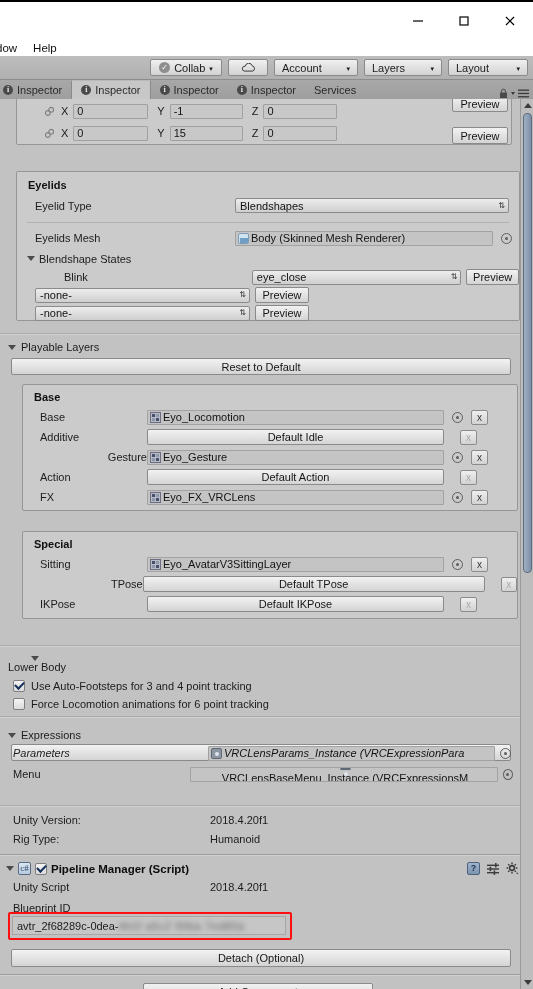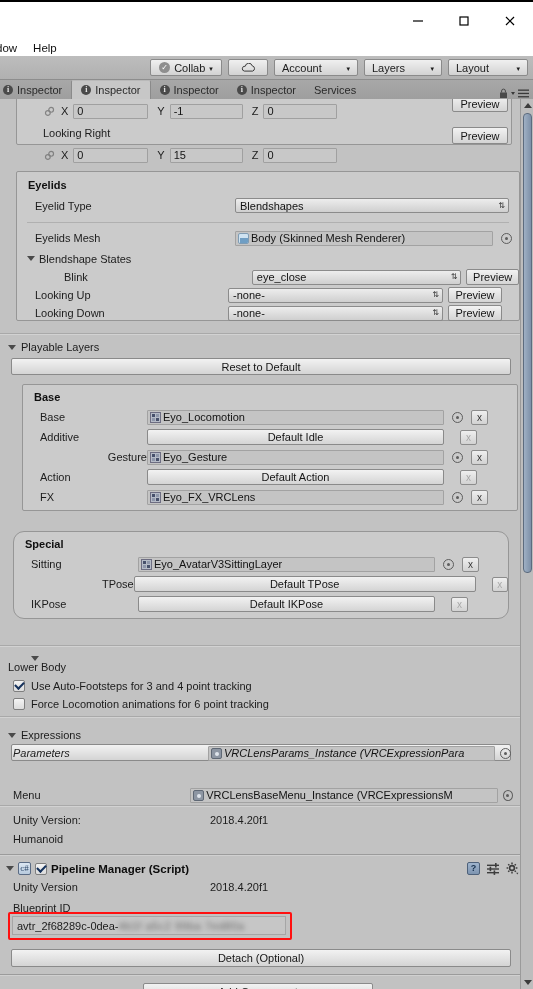--- a/index.html
+++ b/index.html
@@ -302,23 +302,20 @@
           <circle cx="4.2" cy="7.6" r="2.6" fill="none" stroke="#6c6c6c" stroke-width="1.3"></circle>
           <circle cx="7.8" cy="4.2" r="2.6" fill="none" stroke="#6c6c6c" stroke-width="1.3"></circle>
         </svg>
         <span class="lbl" style="margin:0 5px 0 6px;">X</span>
         <div class="numfield" style="width:75px;">0</div>
         <span class="lbl" style="margin:0 5px 0 9px;">Y</span>
         <div class="numfield" style="width:73px;">-1</div>
         <span class="lbl" style="margin:0 5px 0 9px;">Z</span>
         <div class="numfield" style="width:74px;">0</div>
       </div>
-      <div class="row" style="padding-left:26px;height:22px;">
-        <span class="lbl">Looking Right</span>
-      </div>
       <div class="row" style="padding-left:27px;height:22px;">
         <svg class="linkico" viewBox="0 0 12 12">
           <circle cx="4.2" cy="7.6" r="2.6" fill="none" stroke="#6c6c6c" stroke-width="1.3"></circle>
           <circle cx="7.8" cy="4.2" r="2.6" fill="none" stroke="#6c6c6c" stroke-width="1.3"></circle>
         </svg>
         <span class="lbl" style="margin:0 5px 0 6px;">X</span>
         <div class="numfield" style="width:75px;">0</div>
         <span class="lbl" style="margin:0 5px 0 9px;">Y</span>
         <div class="numfield" style="width:73px;">15</div>
         <span class="lbl" style="margin:0 5px 0 9px;">Z</span>
@@ -360,29 +357,27 @@
 
       <div class="row" style="padding-left:18px;height:18px;">
         <span class="lbl" style="width:193px;margin-left:29px;">Blink</span>
         <div class="popup" style="width:215px;">
           <span>eye_close</span>
           <span class="updown">⇅</span>
         </div>
         <div class="btn" style="width:54px;margin-left:5px;">Preview</div>
       </div>
       <div class="row" style="padding-left:18px;height:18px;">
-        <span class="lbl" style="width:193px;">Looking Up</span>
         <div class="popup" style="width:215px;">
           <span>-none-</span>
           <span class="updown">⇅</span>
         </div>
         <div class="btn" style="width:54px;margin-left:5px;">Preview</div>
       </div>
       <div class="row" style="padding-left:18px;height:18px;">
-        <span class="lbl" style="width:193px;">Looking Down</span>
         <div class="popup" style="width:215px;">
           <span>-none-</span>
           <span class="updown">⇅</span>
         </div>
         <div class="btn" style="width:54px;margin-left:5px;">Preview</div>
       </div>
     </div>
 
     <div class="sep" style="position:absolute;left:0;top:234px;width:520px;"></div>
     <div class="row" style="position:absolute;left:8px;top:239px;">
@@ -451,21 +446,21 @@
             </span>
           <span>Eyo_FX_VRCLens</span>
         </div>
         <div class="target" style="margin-left:8px;">
             <i></i>
           </div>
         <div class="xbtn" style="margin-left:8px;">x</div>
       </div>
     </div>
 
-    <div class="hbox" style="position:absolute;left:5px;top:432px;width:496px;height:88px;border-radius:11px;">
+    <div class="hbox" style="position:absolute;left:14px;top:432px;width:496px;height:88px;">
       <div class="grp-title" style="padding:6px 0 4px 11px;">Special</div>
 
       <div class="row" style="padding-left:17px;height:20px;">
         <span class="lbl" style="width:107px;">Sitting</span>
         <div class="objfield" style="width:297px;">
           <span class="animico">
               <span></span>
               <span></span>
               <span></span>
               <span></span>
@@ -505,23 +500,23 @@
       <span class="lbl" style="margin-left:6px;">Force Locomotion animations for 6 point tracking</span>
     </div>
 
     <div class="sep" style="position:absolute;left:0;top:617px;width:520px;"></div>
     <div class="row" style="position:absolute;left:8px;top:627px;">
       <span class="foldout open" style="margin-right:5px;"></span>
       <span class="lbl">Expressions</span>
     </div>
     <div class="btn" style="position:absolute;left:11px;top:645px;width:500px;height:17px;">Reset To Default</div>
 
-    <div class="row" style="position:absolute;left:13px;top:687px;width:500px;">
+    <div class="row" style="position:absolute;left:13px;top:666px;width:500px;">
       <span class="lbl" style="width:195px;">Menu</span>
-      <div class="objfield" style="width:338px;">
+      <div class="objfield" style="width:338px;flex-direction:column;">
         <span class="assetico"></span>
         <span>VRCLensBaseMenu_Instance (VRCExpressionsM</span>
       </div>
       <div class="target" style="margin-left:5px;">
           <i></i>
         </div>
     </div>
     <div class="row" style="position:absolute;left:13px;top:645px;width:500px;font-style:italic;">
       <span class="lbl" style="width:195px;">Parameters</span>
       <div class="objfield" style="width:287px;">
@@ -532,20 +527,21 @@
           <i></i>
         </div>
     </div>
 
     <div class="sep" style="position:absolute;left:0;top:706px;width:520px;"></div>
     <div class="row" style="position:absolute;left:13px;top:712px;width:460px;">
       <span class="lbl" style="width:197px;">Unity Version:</span>
       <span class="lbl">2018.4.20f1</span>
     </div>
     <div class="row" style="position:absolute;left:13px;top:731px;width:460px;">
+      <span class="lbl" style="width:197px;">Rig Type:</span>
       <span class="lbl">Humanoid</span>
     </div>
 
     <div class="hdrsep" style="position:absolute;left:0;top:755px;width:520px;"></div>
     <div class="scripthdr" style="position:absolute;left:0;top:760px;width:520px;">
       <span class="foldout open"></span>
       <span class="scriptico">c#</span>
       <span class="chk on"></span>
       <span class="hdr-title">Pipeline Manager (Script)</span>
       <span class="hdricons">
@@ -569,21 +565,21 @@
               <line x1="8.7" y1="8.7" x2="9.8" y2="9.8"></line>
             <line x1="9.8" y1="2.2" x2="8.7" y2="3.3"></line>
               <line x1="3.3" y1="8.7" x2="2.2" y2="9.8"></line>
           </g>
           <path d="M10.2 10.8 L12.4 10.8 L11.3 12.6 Z" fill="#3d3d3d"></path>
         </svg>
       </span>
     </div>
 
     <div class="row" style="position:absolute;left:13px;top:779px;width:460px;">
-      <span class="lbl" style="width:197px;">Unity Version</span>
+      <span class="lbl" style="width:197px;">Unity Script</span>
       <span class="lbl">2018.4.20f1</span>
     </div>
     <div class="row" style="position:absolute;left:13px;top:800px;">
       <span class="lbl">Blueprint ID</span>
     </div>
 
     <div style="position:absolute;left:12px;top:817px;width:274px;height:19px;background:#c6c6c6;border:1px solid #a6a6a6;box-sizing:border-box;display:flex;align-items:center;padding-left:4px;overflow:hidden;white-space:nowrap;">
       <span class="lbl">avtr_2f68289c-0dea-</span>
       <span class="blurtext">4b1f a5c2 99ba 7ed80a</span>
     </div>

